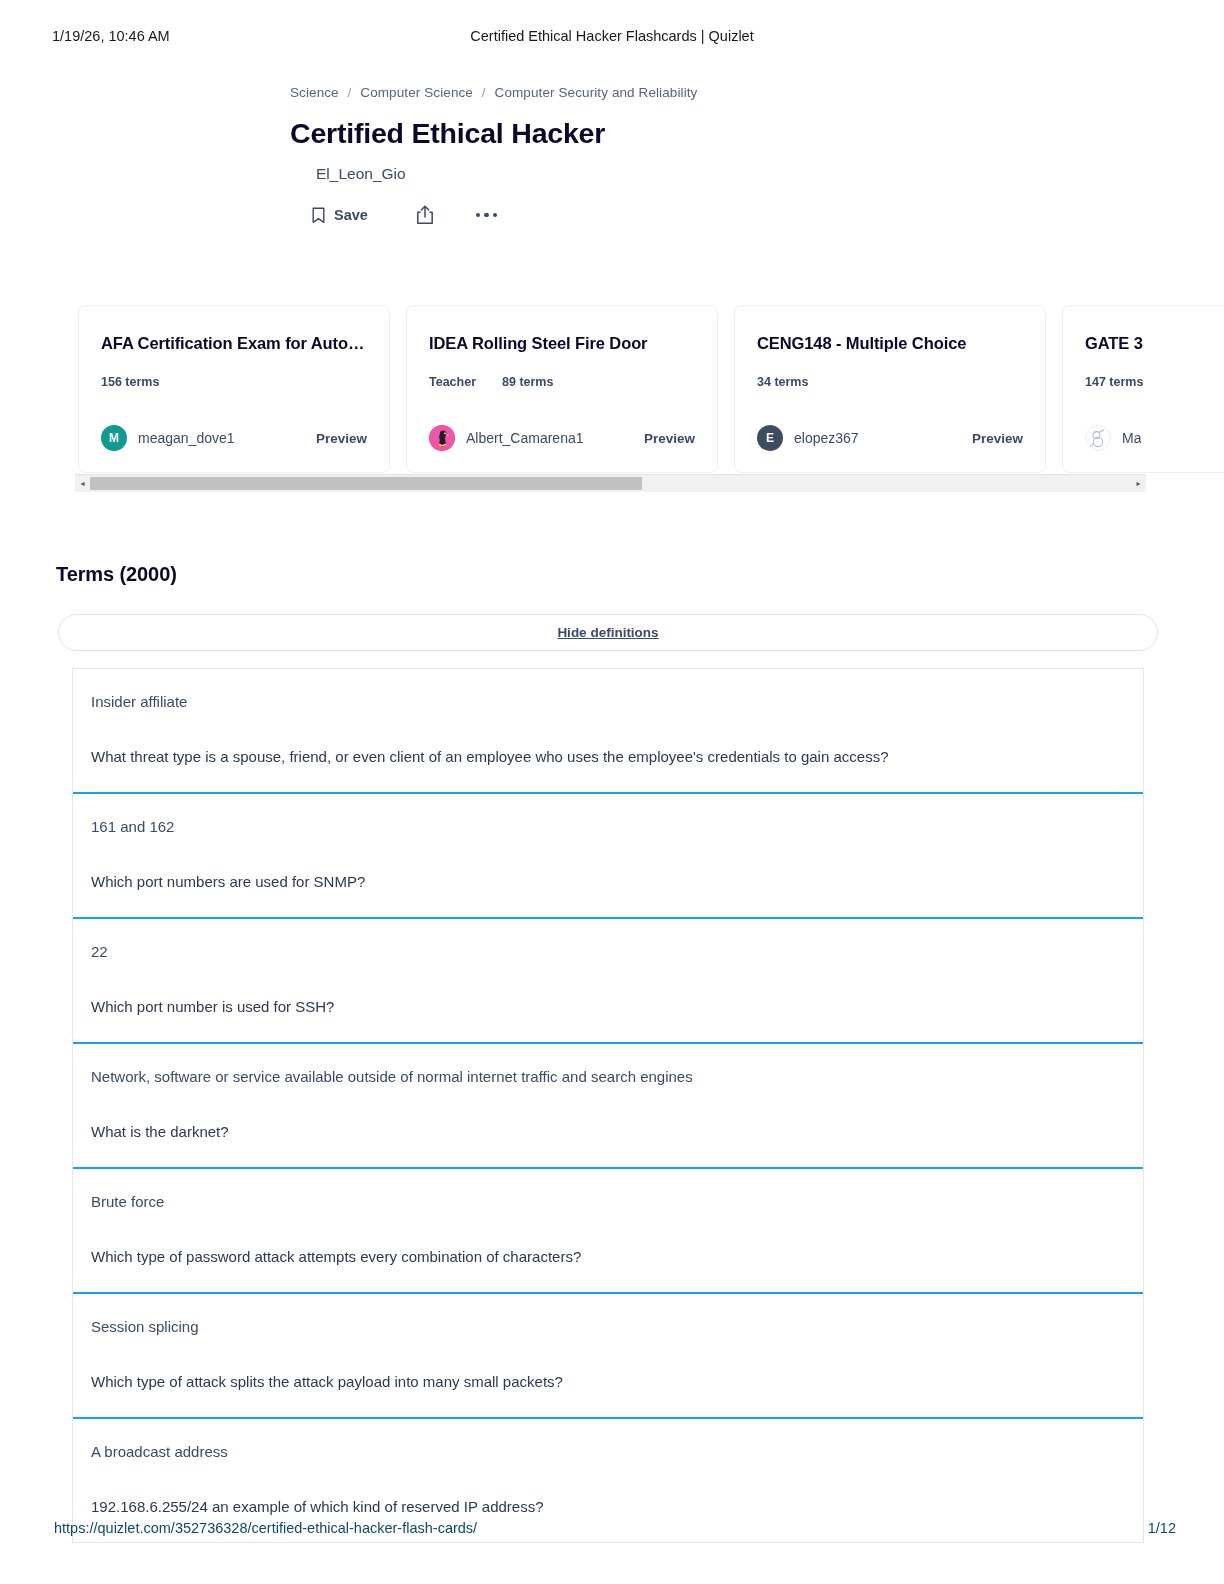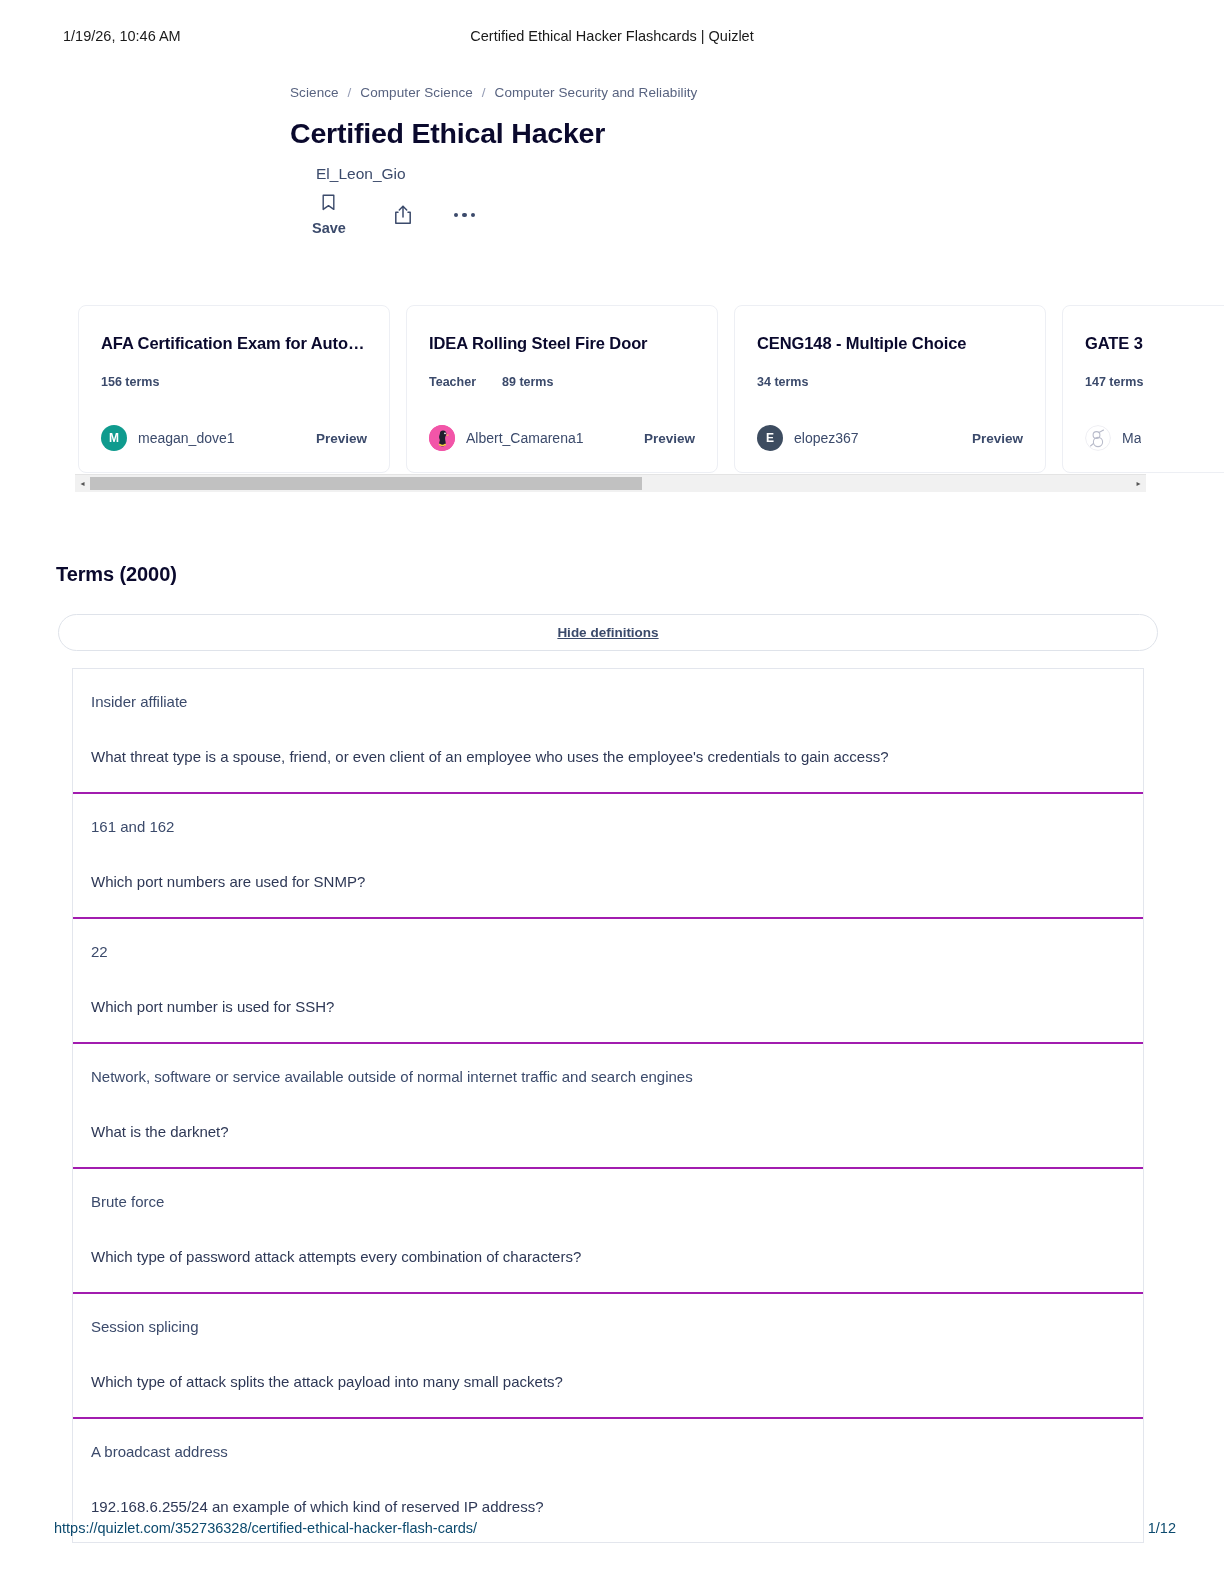--- a/index.html
+++ b/index.html
@@ -22,21 +22,21 @@
     position: absolute;
     top: 28px;
     left: 0;
     width: 1224px;
     height: 22px;
     font-size: 14.5px;
     color: #1a1a1a;
   }
   .print-header .ph-left {
     position: absolute;
-    left: 63px;
+    left: 52px;
     top: 0;
     white-space: nowrap;
   }
   .print-header .ph-center {
     position: absolute;
     left: 0;
     top: 0;
     width: 1224px;
     text-align: center;
     white-space: nowrap;
@@ -106,21 +106,21 @@
     height: 28px;
   }
   .act {
     display: flex;
     align-items: center;
     gap: 9px;
     color: #3b4a6b;
     font-size: 14.5px;
     font-weight: 600;
   }
-  .act-save { margin-right: 48px; flex-direction: column; }
+  .act-save { margin-right: 48px; }
   .act-share { margin-right: 42px; }
   .icon-svg { display: block; }
   .dots {
     display: flex;
     align-items: center;
     gap: 4px;
   }
   .dots i {
     display: block;
     width: 4.5px;
@@ -292,21 +292,21 @@
     top: 668px;
     width: 1072px;
     box-sizing: border-box;
     border: 1px solid #e3e6ed;
     border-top: 1px solid #e3e6ed;
     background: #ffffff;
   }
   .term-row {
     box-sizing: border-box;
     padding: 22px 18px 24px 18px;
-    border-bottom: 2px solid #a21caf;
+    border-bottom: 2px solid #0ea5e9;
   }
   .term-row:last-child {
     border-bottom: none;
   }
   .term-term {
     font-size: 15px;
     color: #3b4a6b;
     line-height: 22px;
   }
   .term-def {

